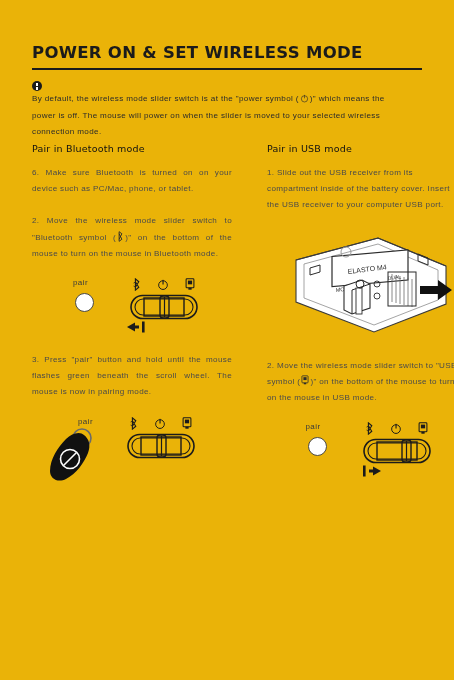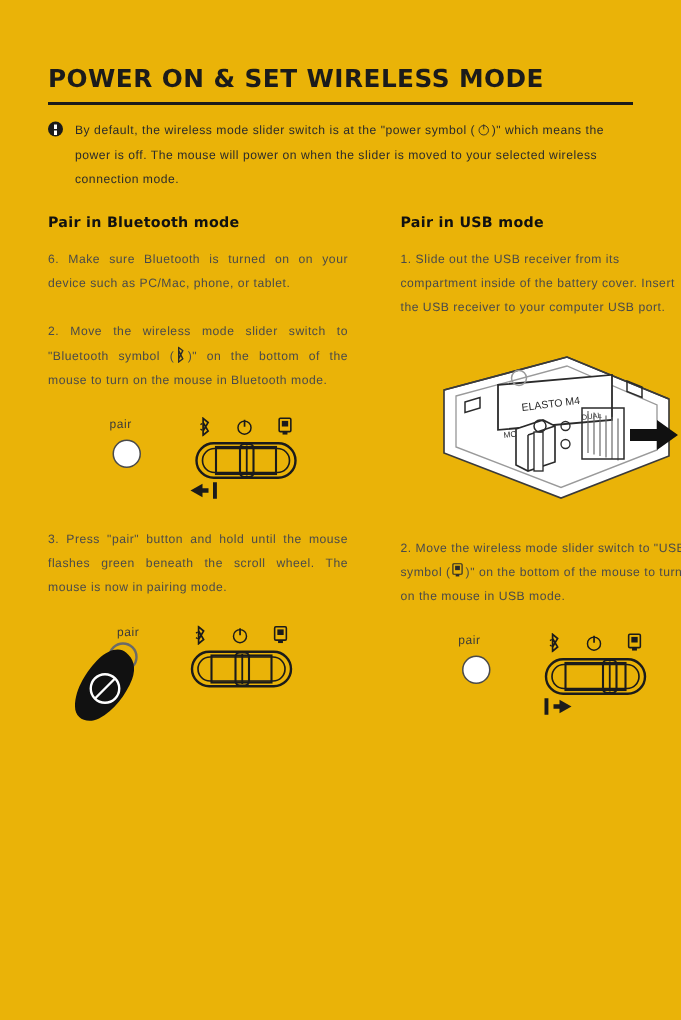--- a/index.html
+++ b/index.html
@@ -47,20 +47,21 @@
   }
 
   
   .notice {
     position: absolute;
     left: 32px;
     top: 79px;
     width: 392px;
     display: flex;
     align-items: flex-start;
+    flex-direction: column;
   }
   .notice-icon {
     flex: 0 0 auto;
     width: 10px;
     height: 10px;
     border-radius: 50%;
     background: #1b1b1b;
     margin-top: 2px;
     margin-right: 8px;
     position: relative;
@@ -87,21 +88,21 @@
   .col {
     position: absolute;
     top: 143px;
     width: 200px;
   }
   .col-left  { left: 32px; }
   .col-right { left: 247px; width: 195px; margin-left: 20px; }
 
   .col-head {
     font-size: 9.5px;
-    font-weight: 700;
+    font-weight: 400;
     color: #111;
     margin: 0 0 11px 0;
     letter-spacing: 0.2px;
     font-family: "DejaVu Sans", sans-serif;
   }
 
   .step {
     font-size: 8.1px;
     line-height: 2.0;
     letter-spacing: 0.35px;

